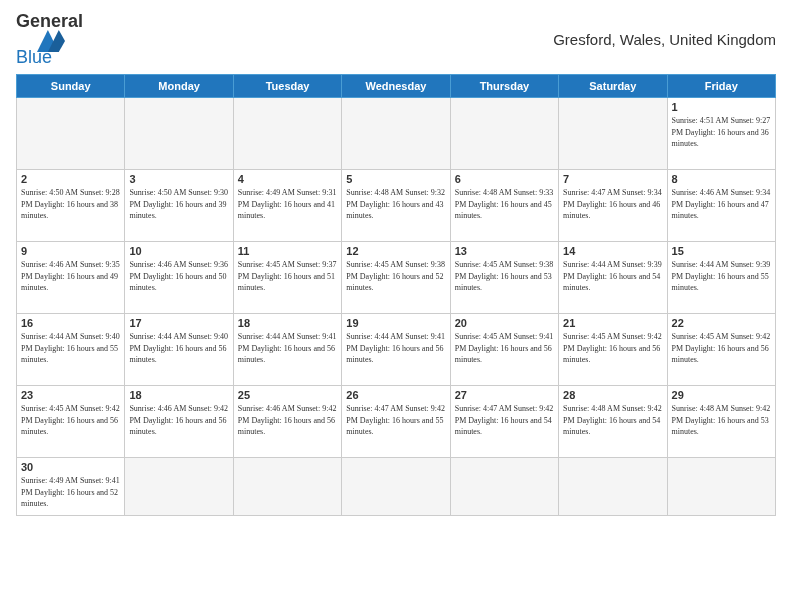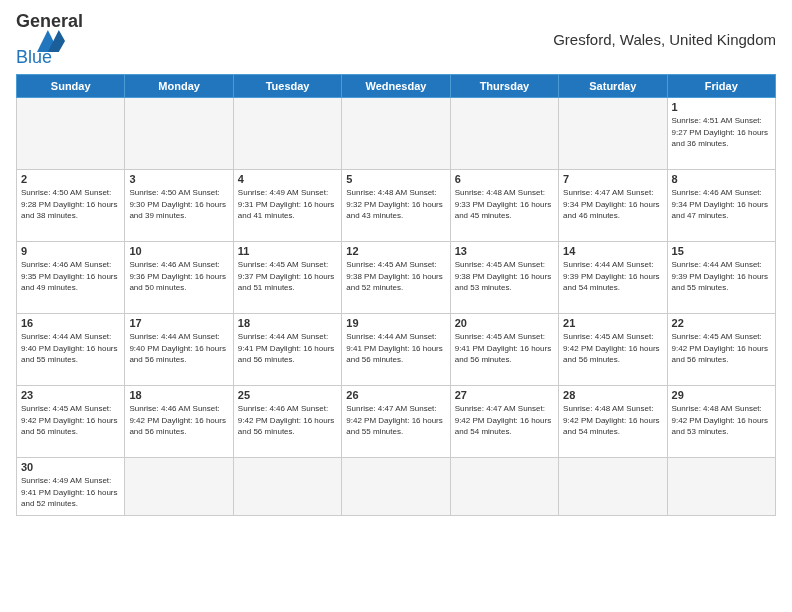--- a/index.html
+++ b/index.html
@@ -80,20 +80,21 @@
       font-size: 11px;
       font-weight: bold;
       color: #333;
       display: block;
       margin-bottom: 2px;
     }
     .day-info {
       font-size: 8px;
       color: #333;
       line-height: 1.45;
+      font-family: Liberation Serif, serif;
     }
     tbody tr:last-child td {
       height: 58px;
     }
   </style>
 </head>
 <body>
 
 <div class="page">
   <div class="header">

